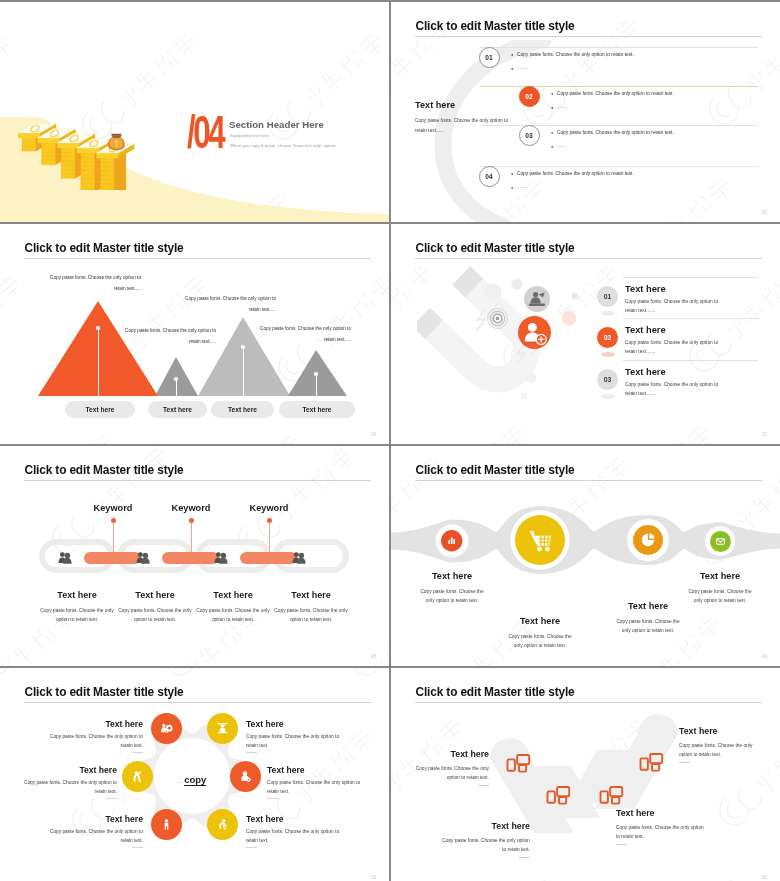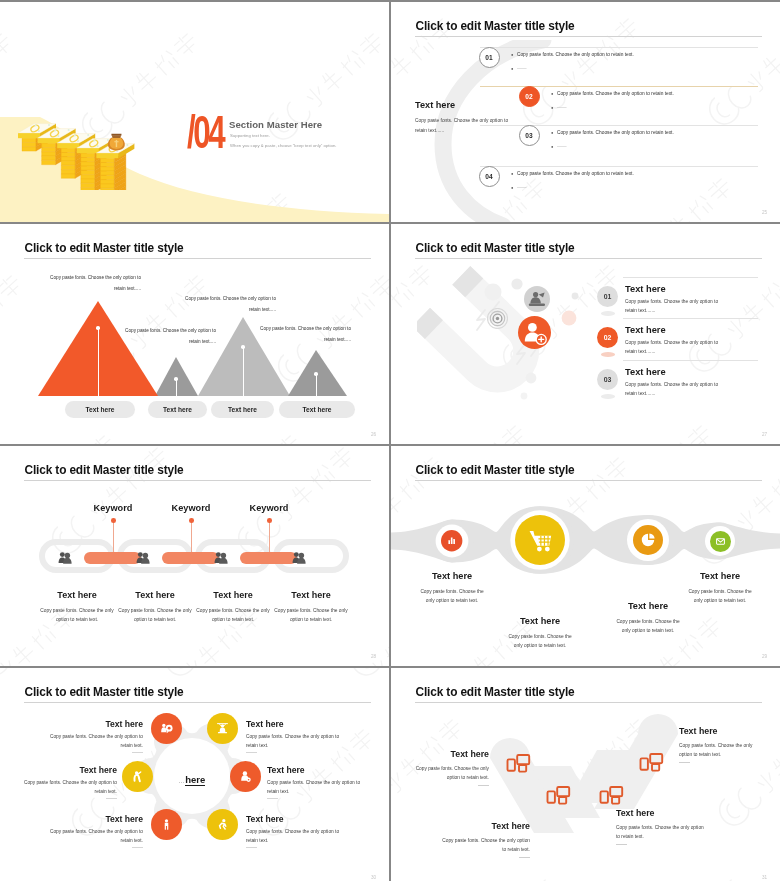--- a/index.html
+++ b/index.html
@@ -199,21 +199,21 @@
         <g transform="translate(95.2,26.7) scale(0.88)">
           <path d="M4.6 5.6 C0.4 9.4 -0.8 15.4 3.4 18.2 C7.4 20.8 13.4 20.8 17.4 18.2 C21.6 15.4 20.4 9.4 16.2 5.6 Z" fill="#d78628"></path>
           <path d="M5.8 5.8 C2.6 9.0 1.6 14.4 5.0 16.8 C8.2 19.0 12.8 19.0 16.0 16.8 C19.4 14.4 18.4 9.0 15.2 5.8 Z" fill="#f0a838"></path>
           <path d="M5.2 2.8 L15.8 2.8 L15.0 5.9 L6.0 5.9 Z" fill="#a3672c"></path>
           <path d="M4.8 1.2 L16.2 1.2 L16.2 3.2 L4.8 3.2 Z" fill="#8c5525"></path>
           <path d="M9.7 8.2 L11.3 8.2 L11.3 16.4 L9.7 16.4 Z" fill="#f7d27d"></path>
           <path d="M8.1 9.6 L12.9 9.6 L12.9 10.9 L8.1 10.9 Z" fill="#f7d27d"></path>
         </g>
       </svg>
   <div class="L" style="left:187px;top:106px;font-size:46px;font-weight:bold;color:#ee5526;letter-spacing:-3.6px;line-height:48px;transform:scaleX(0.68);transform-origin:left top;">/04</div>
-  <div class="L" style="left:229px;top:117px;font-size:9.6px;font-weight:bold;color:#636363;letter-spacing:0.05px;">Section Master Here</div>
+  <div class="L" style="left:229px;top:117px;font-size:9.6px;font-weight:bold;color:#636363;letter-spacing:0.05px;">Section Header Here</div>
   <div class="L" style="left:230px;top:131px;font-size:4.3px;color:#9b9b9b;">Supporting text here.</div>
   <div class="L" style="left:230px;top:140.5px;font-size:4.3px;color:#9b9b9b;">When you copy &amp; paste, choose "keep text only" option.</div>
 <svg class="wm" viewBox="0 0 389 220">
         <use href="#wm-tile" transform="translate(-113,-200) scale(0.60)"></use>
         <use href="#wm-tile" transform="translate(73,-200) scale(0.60)"></use>
         <use href="#wm-tile" transform="translate(259,-200) scale(0.60)"></use>
         <use href="#wm-tile" transform="translate(445,-200) scale(0.60)"></use>
         <use href="#wm-tile" transform="translate(631,-200) scale(0.60)"></use>
         <use href="#wm-tile" transform="translate(-206,-40) scale(0.60)"></use>
         <use href="#wm-tile" transform="translate(-20,-40) scale(0.60)"></use>
@@ -688,21 +688,21 @@
           <path d="M-1.6 2.2 L-1.6 6.4 M1.6 2.2 L1.6 6.4" stroke="#fff" stroke-width="1.6" stroke-linecap="round"></path>
         </g>
       </svg>
       <svg class="L" style="left:206.5px;top:140.5px;width:31.0px;height:31.0px;z-index:8" viewBox="-15.5 -15.5 31.0 31.0">
         <circle cx="0" cy="0" r="15.5" fill="#edc20b"></circle>
         <g transform="scale(0.738)">
           <circle cx="1.8" cy="-5.2" r="2.2" fill="#fff"></circle>
           <path d="M-1.0 -1.8 L3.0 -0.8 L4.4 2.4 M-1.0 -1.8 L-4.0 1.6 L-2.8 5.2 M3.0 -0.8 L1.0 2.6 L3.6 6.0" stroke="#fff" stroke-width="2.0" fill="none" stroke-linecap="round" stroke-linejoin="round"></path>
         </g>
       </svg>
-      <div class="L" style="left:152px;top:101px;width:80px;text-align:center;z-index:9;"><span style="font-size:5px;color:#2a2a2a;letter-spacing:0.8px;">...</span><span class="th" style="font-size:9.5px;border-bottom:1.2px solid #1a1a1a;">here</span></div>
+      <div class="L" style="left:152px;top:101px;width:80px;text-align:center;z-index:9;"><span style="font-size:5px;color:#2a2a2a;letter-spacing:0.8px;">...</span><span class="th" style="font-size:9.5px;border-bottom:1.2px solid #1a1a1a;">copy</span></div>
       <div class="L th" style="left:49px;top:51px;width:94px;text-align:right;font-size:8.6px;z-index:9;">Text here</div>
       <div class="L" style="left:49px;top:64px;width:94px;text-align:right;font-size:4.8px;color:#3d3d3d;line-height:9.4px;z-index:9;">Copy paste fonts. Choose the only option to retain text.</div>
       <div class="L" style="left:132px;top:84px;width:11px;height:1px;background:#d6d6d6;z-index:9;"></div>
       <div class="L th" style="left:246px;top:51px;width:94px;text-align:left;font-size:8.6px;z-index:9;">Text here</div>
       <div class="L" style="left:246px;top:64px;width:94px;text-align:left;font-size:4.8px;color:#3d3d3d;line-height:9.4px;z-index:9;">Copy paste fonts. Choose the only option to retain text.</div>
       <div class="L" style="left:246px;top:84px;width:11px;height:1px;background:#d6d6d6;z-index:9;"></div>
       <div class="L th" style="left:23px;top:97px;width:94px;text-align:right;font-size:8.6px;z-index:9;">Text here</div>
       <div class="L" style="left:23px;top:110px;width:94px;text-align:right;font-size:4.8px;color:#3d3d3d;line-height:9.4px;z-index:9;">Copy paste fonts. Choose the only option to retain text.</div>
       <div class="L" style="left:106px;top:130px;width:11px;height:1px;background:#d6d6d6;z-index:9;"></div>
       <div class="L th" style="left:267px;top:97px;width:94px;text-align:left;font-size:8.6px;z-index:9;">Text here</div>

